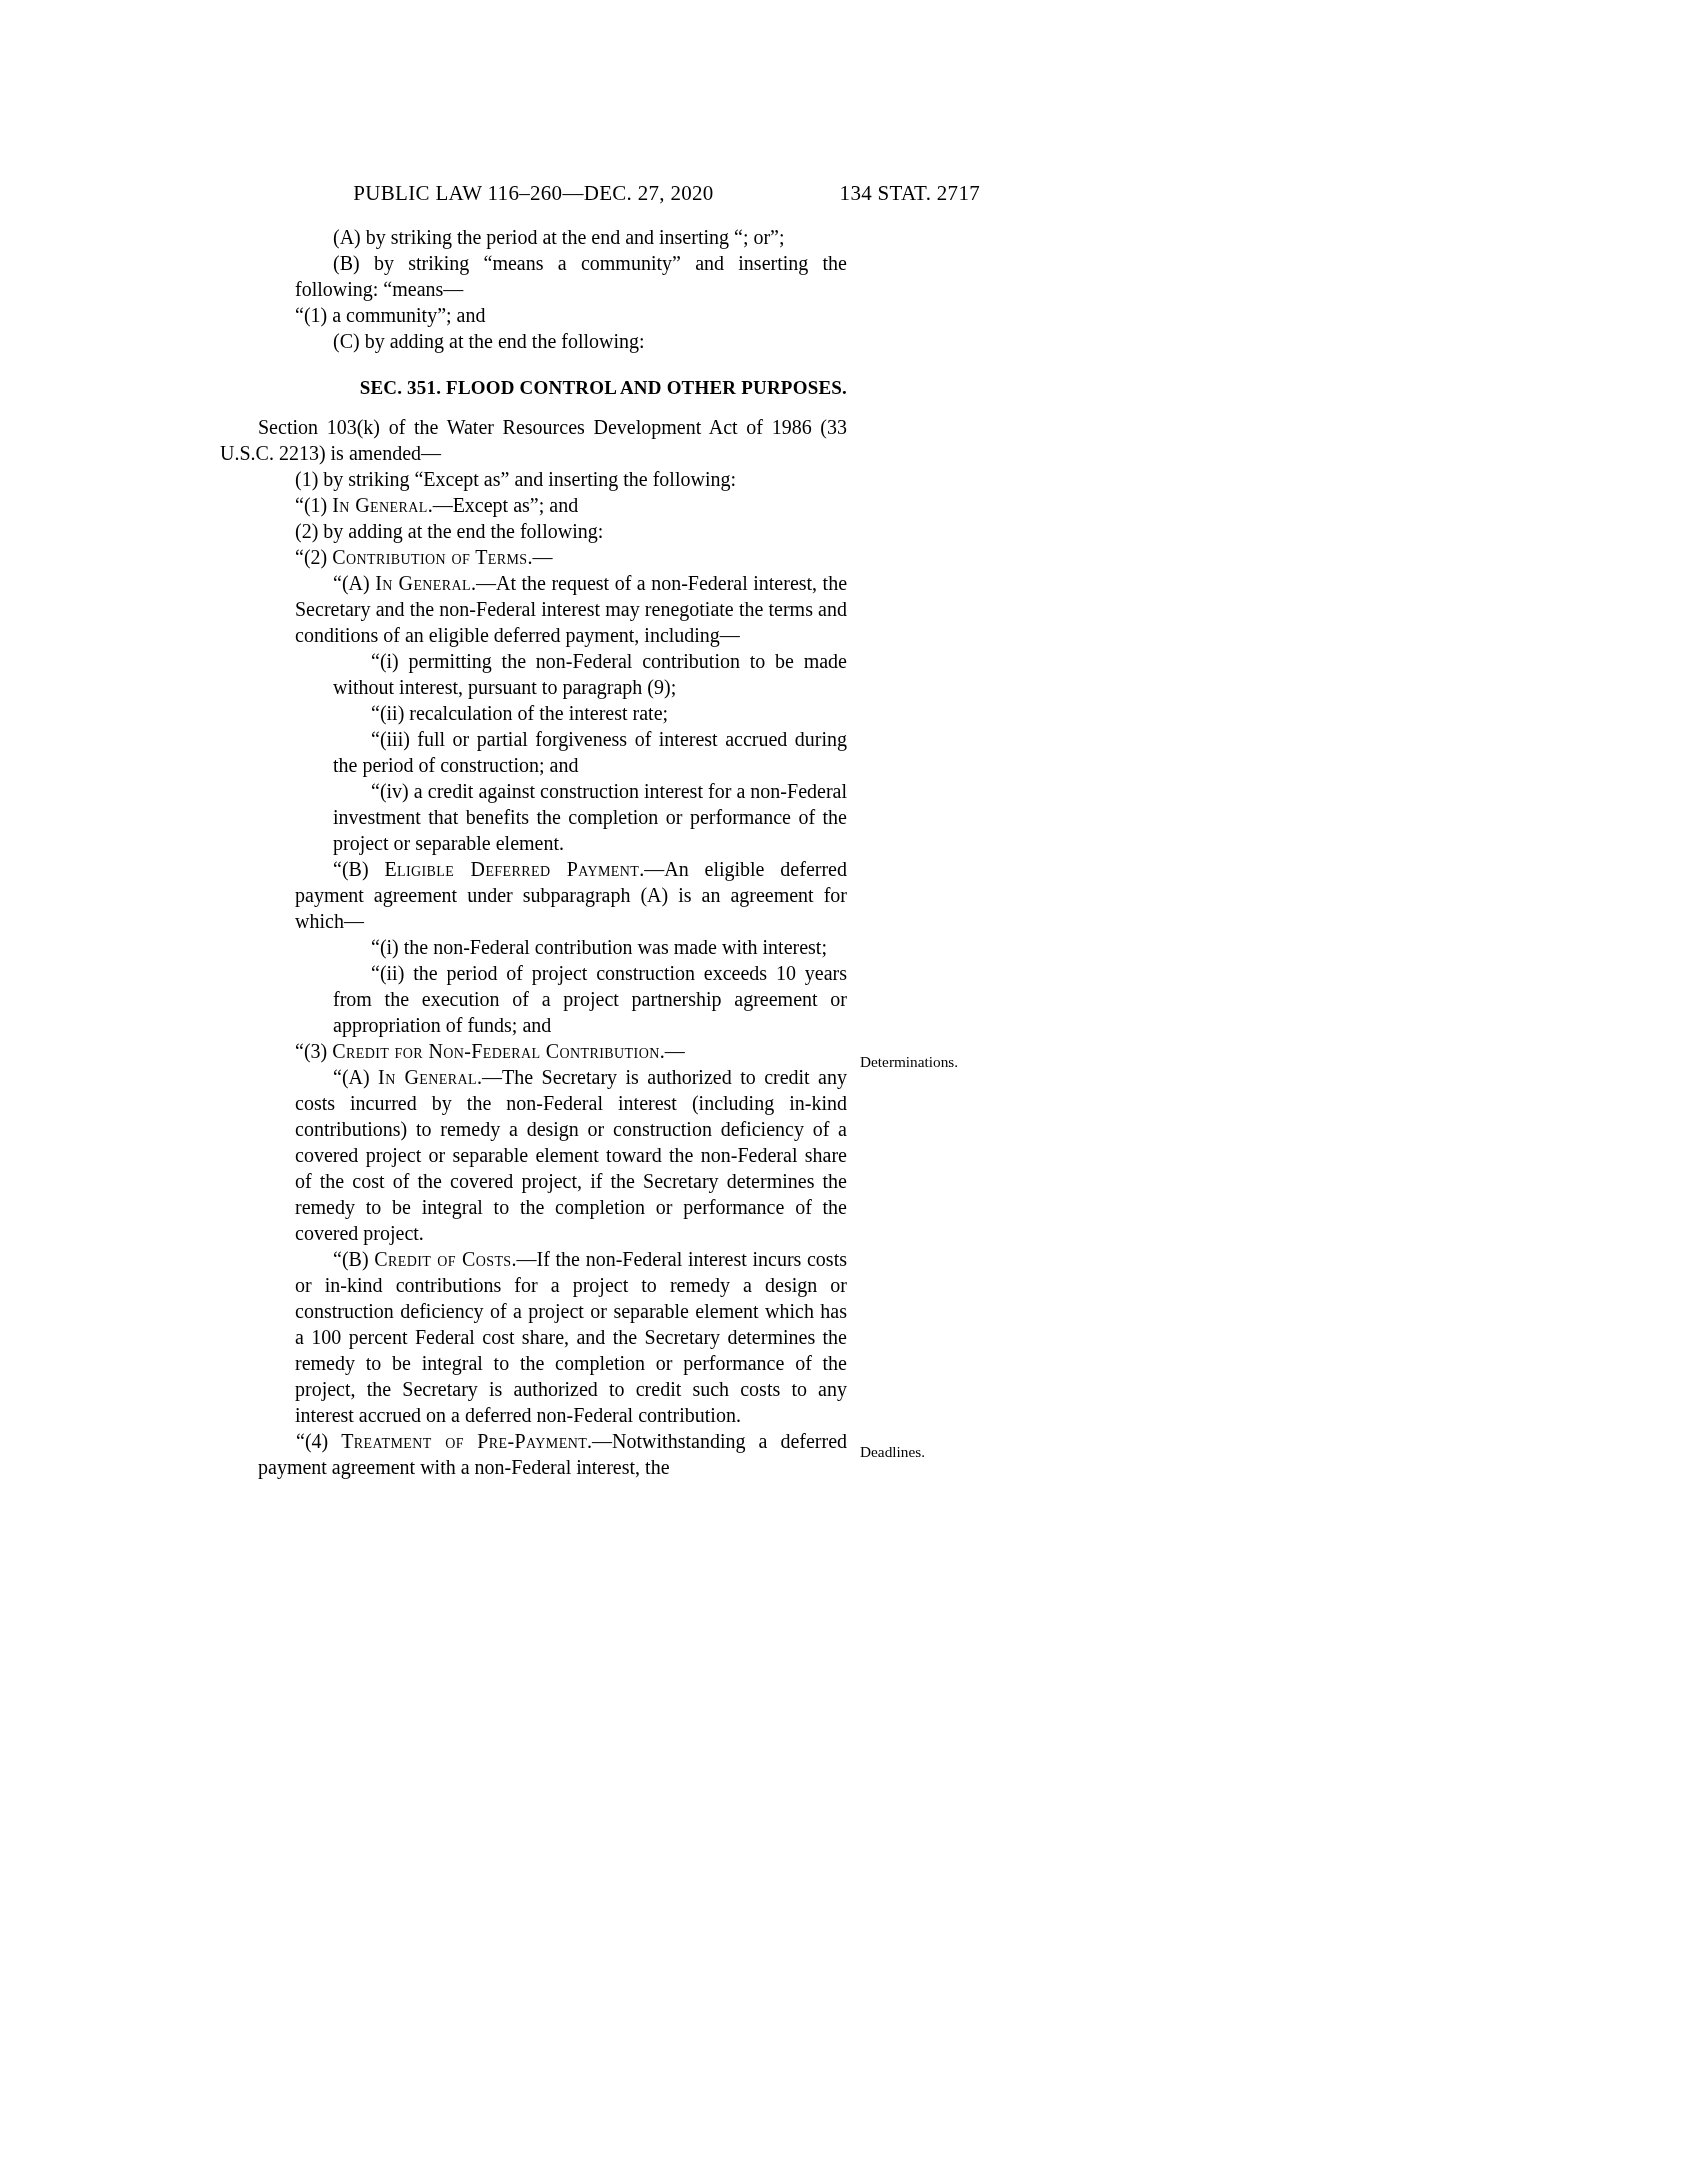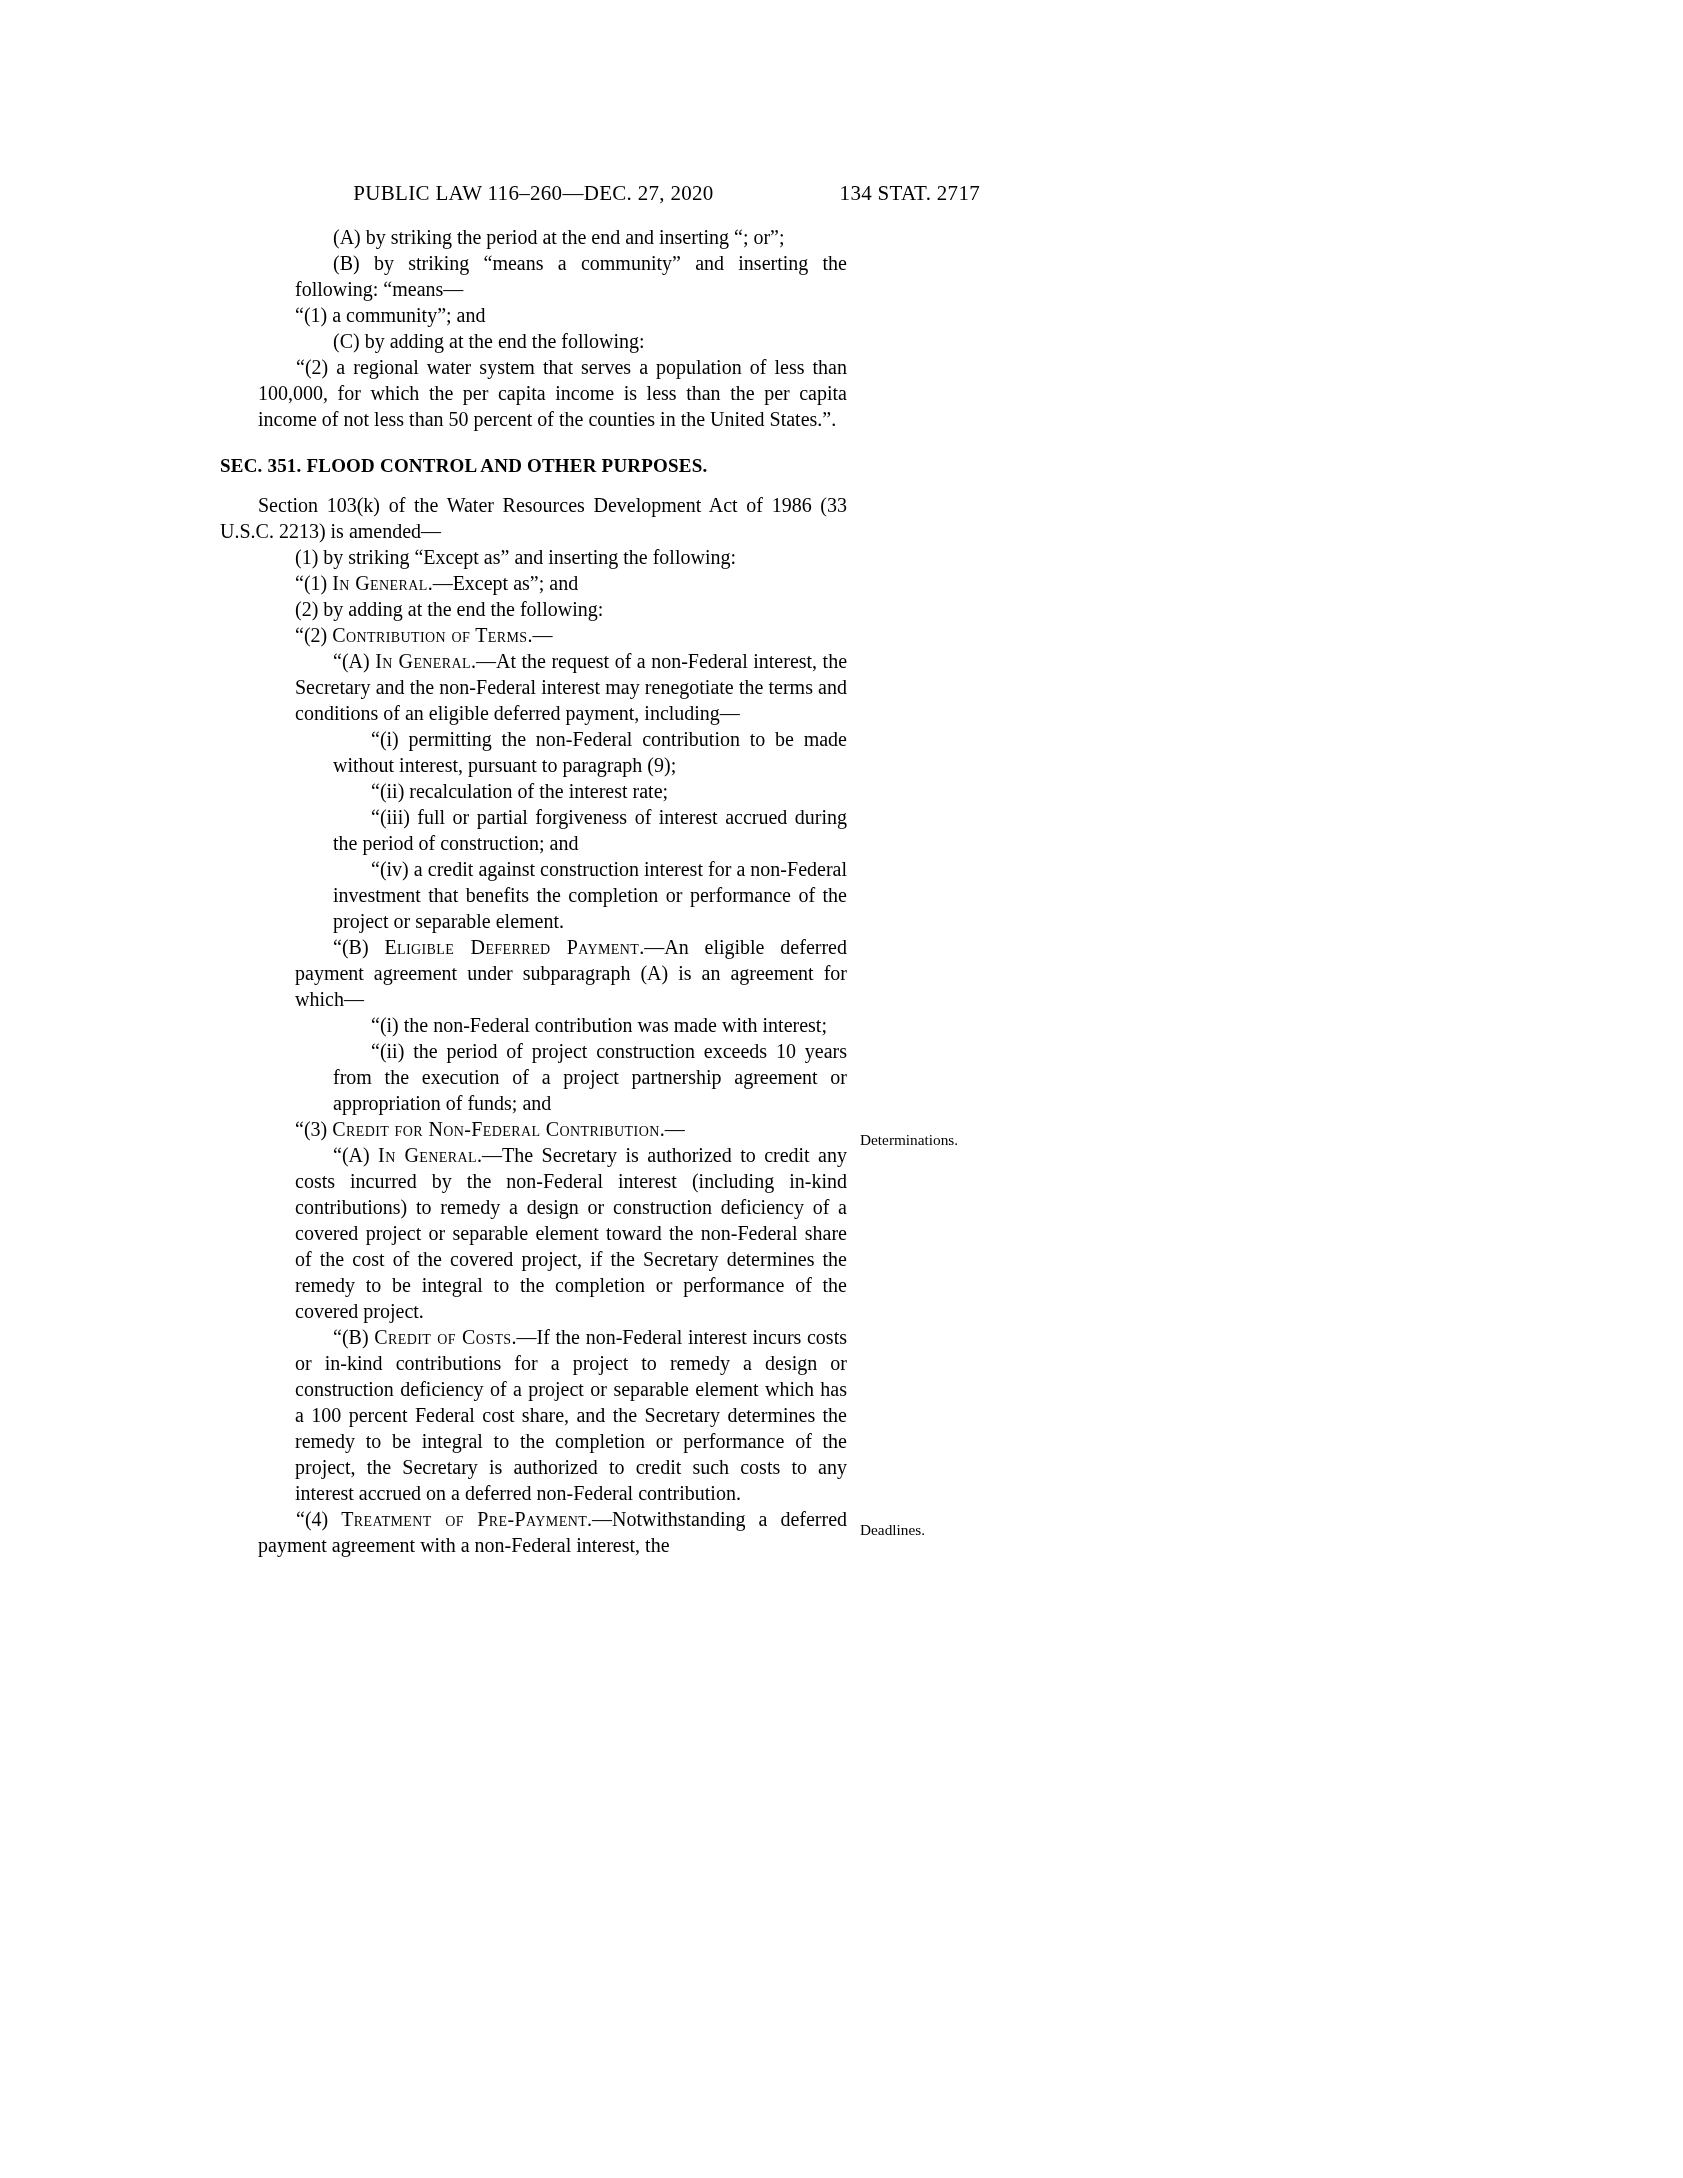--- a/index.html
+++ b/index.html
@@ -78,22 +78,21 @@
 <div class="page">
   <div class="page-header">
     <div class="law-citation">PUBLIC LAW 116–260—DEC. 27, 2020</div>
     <div class="stat-page">134 STAT. 2717</div>
   </div>
   <div class="body-column">
       <div class="para" style="padding-left: 75px; text-indent: 38px;"><span>(A) by striking the period at the end and inserting “; or”;</span></div>
       <div class="para" style="padding-left: 75px; text-indent: 38px;"><span>(B) by striking “means a community” and inserting the following: “means—</span></div>
       <div class="para" style="padding-left: 75px; text-indent: 0px;"><span>“(1) a community”; and</span></div>
       <div class="para" style="padding-left: 75px; text-indent: 38px;"><span>(C) by adding at the end the following:</span></div>
-      <div class="para" style="padding-left: 38px; text-indent: 38px;"><span>“(2) a regional water system that serves a population of less than 100,000, for which the per capita income is less than the per capita income of not less than 50 percent of the counties in the United States.”.</span></div>
-      <div class="para section-heading" style="padding-left: 0px; text-indent: 0px;"><span>SEC. 351. FLOOD CONTROL AND OTHER PURPOSES.</span></div>
+      <div class="para section-heading" style="padding-left: 0px; text-indent: 0px; text-align: right;"><span>SEC. 351. FLOOD CONTROL AND OTHER PURPOSES.</span></div>
       <div class="para" style="padding-left: 0px; text-indent: 38px;"><span>Section 103(k) of the Water Resources Development Act of 1986 (33 U.S.C. 2213) is amended—</span></div>
       <div class="para" style="padding-left: 75px; text-indent: 0px;"><span>(1) by striking “Except as” and inserting the following:</span></div>
       <div class="para" style="padding-left: 75px; text-indent: 0px;"><span>“(1) </span><span class="sc">In General</span><span>.—Except as”; and</span></div>
       <div class="para" style="padding-left: 75px; text-indent: 0px;"><span>(2) by adding at the end the following:</span></div>
       <div class="para" style="padding-left: 75px; text-indent: 0px;"><span>“(2) </span><span class="sc">Contribution of Terms</span><span>.—</span></div>
       <div class="para" style="padding-left: 75px; text-indent: 38px;"><span>“(A) </span><span class="sc">In General</span><span>.—At the request of a non-Federal interest, the Secretary and the non-Federal interest may renegotiate the terms and conditions of an eligible deferred payment, including—</span></div>
       <div class="para" style="padding-left: 113px; text-indent: 38px;"><span>“(i) permitting the non-Federal contribution to be made without interest, pursuant to paragraph (9);</span></div>
       <div class="para" style="padding-left: 113px; text-indent: 38px;"><span>“(ii) recalculation of the interest rate;</span></div>
       <div class="para" style="padding-left: 113px; text-indent: 38px;"><span>“(iii) full or partial forgiveness of interest accrued during the period of construction; and</span></div>
       <div class="para" style="padding-left: 113px; text-indent: 38px;"><span>“(iv) a credit against construction interest for a non-Federal investment that benefits the completion or performance of the project or separable element.</span></div>

